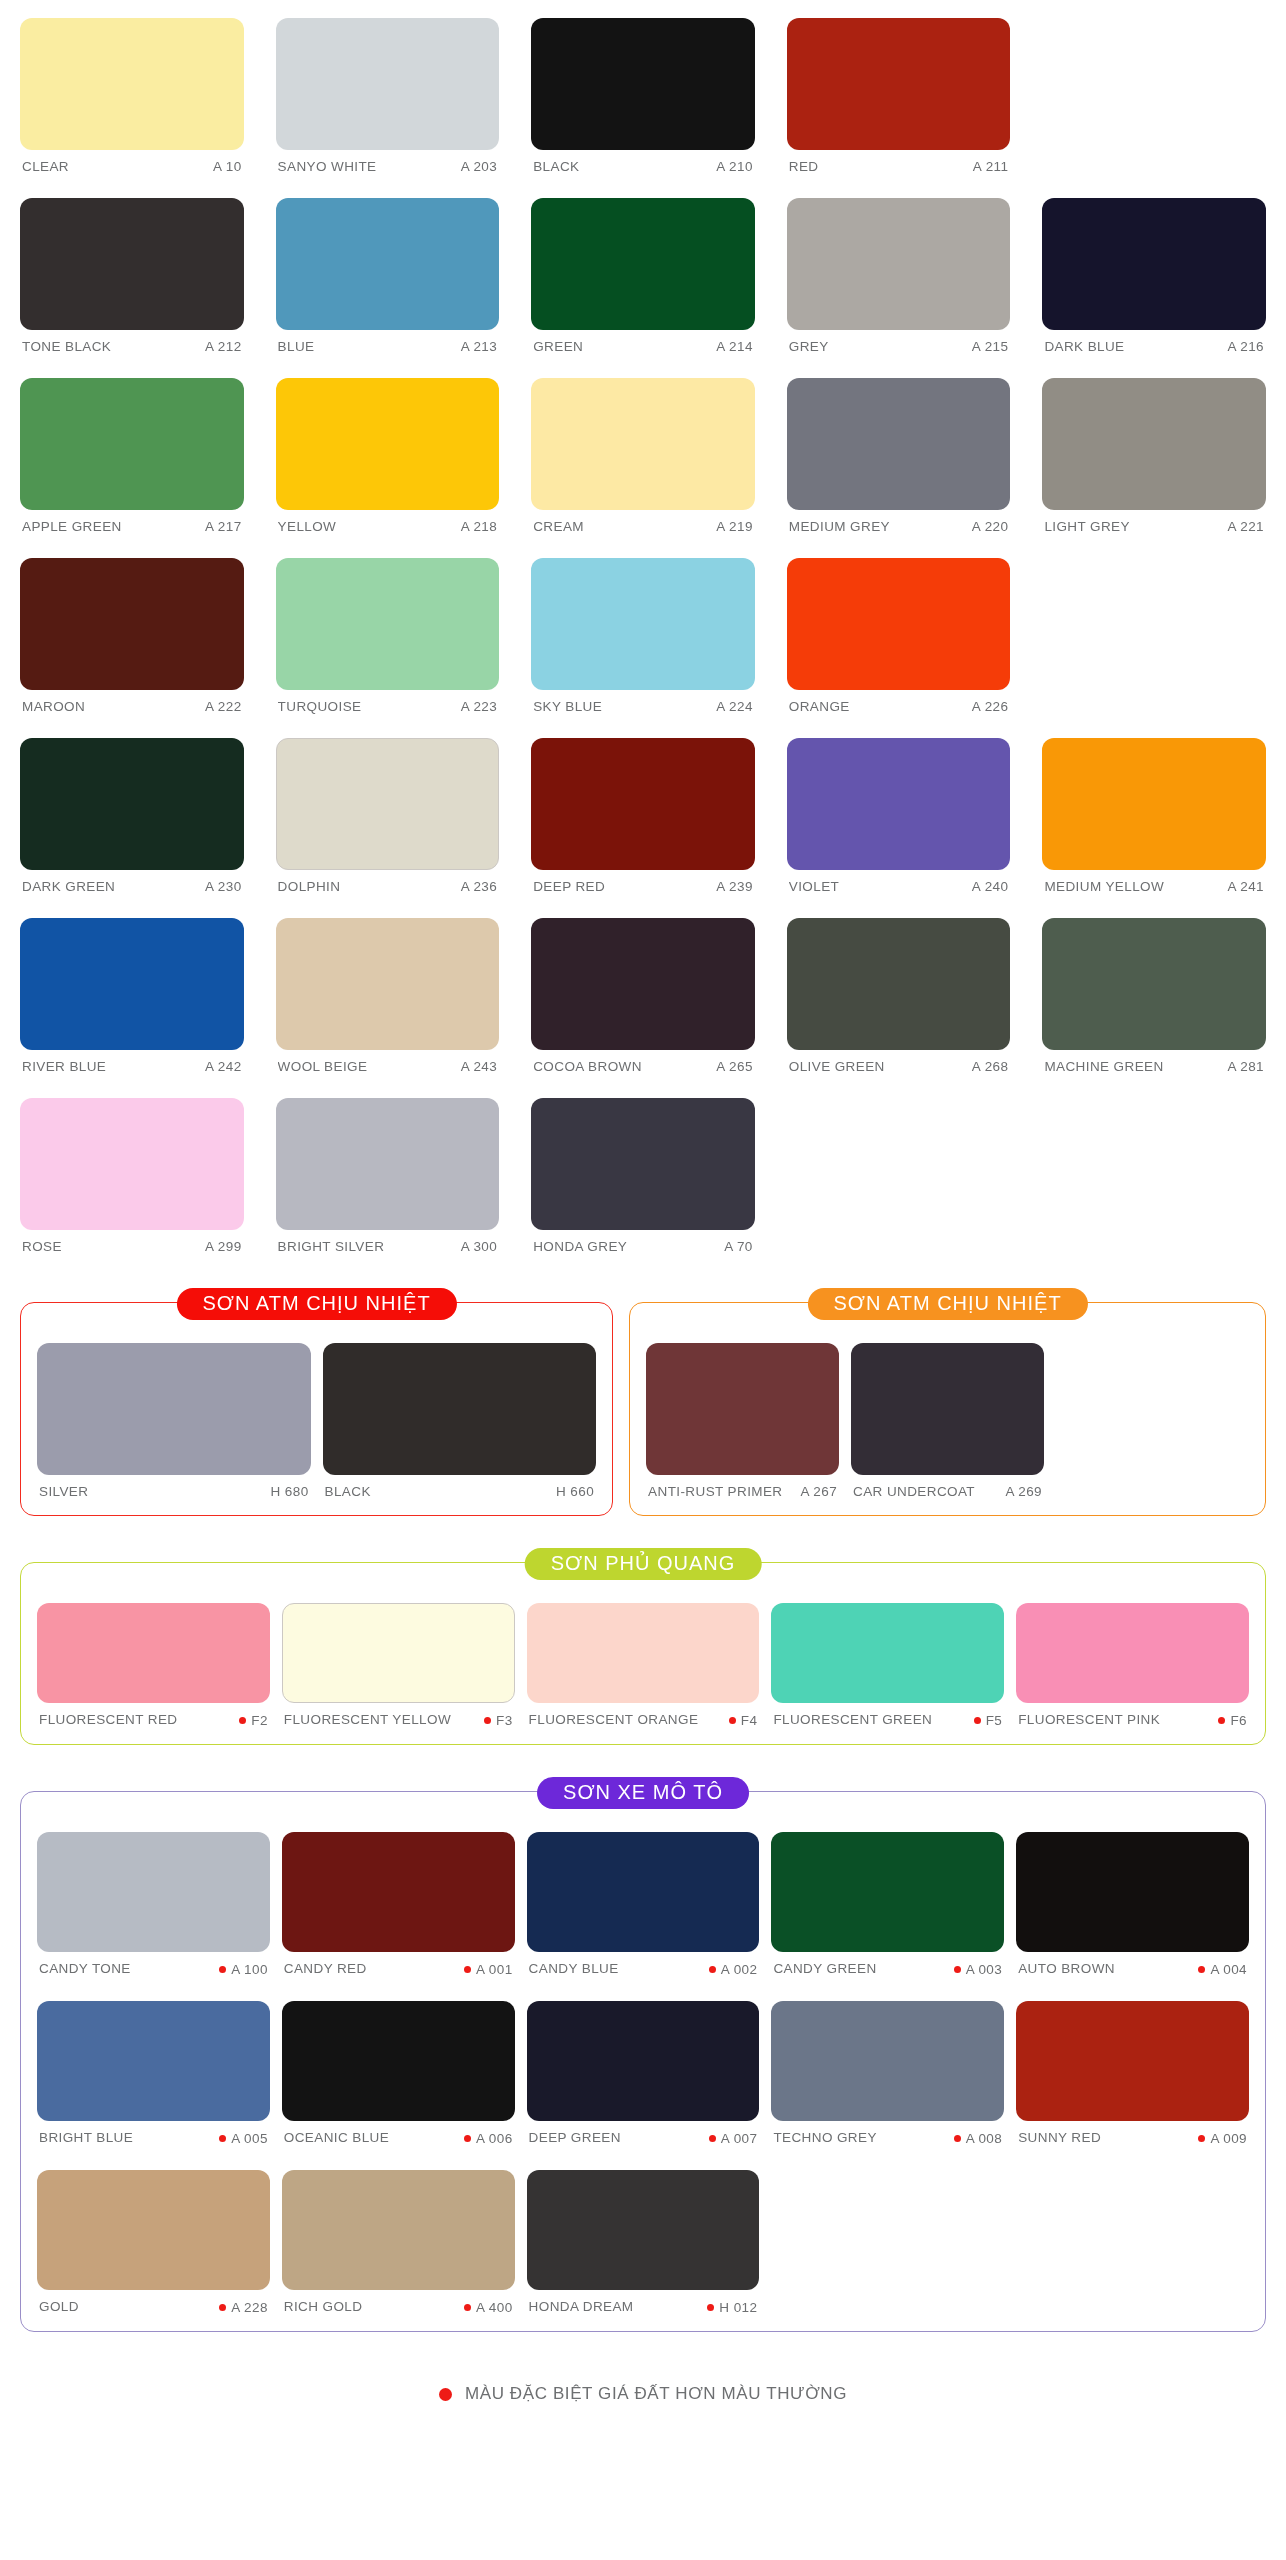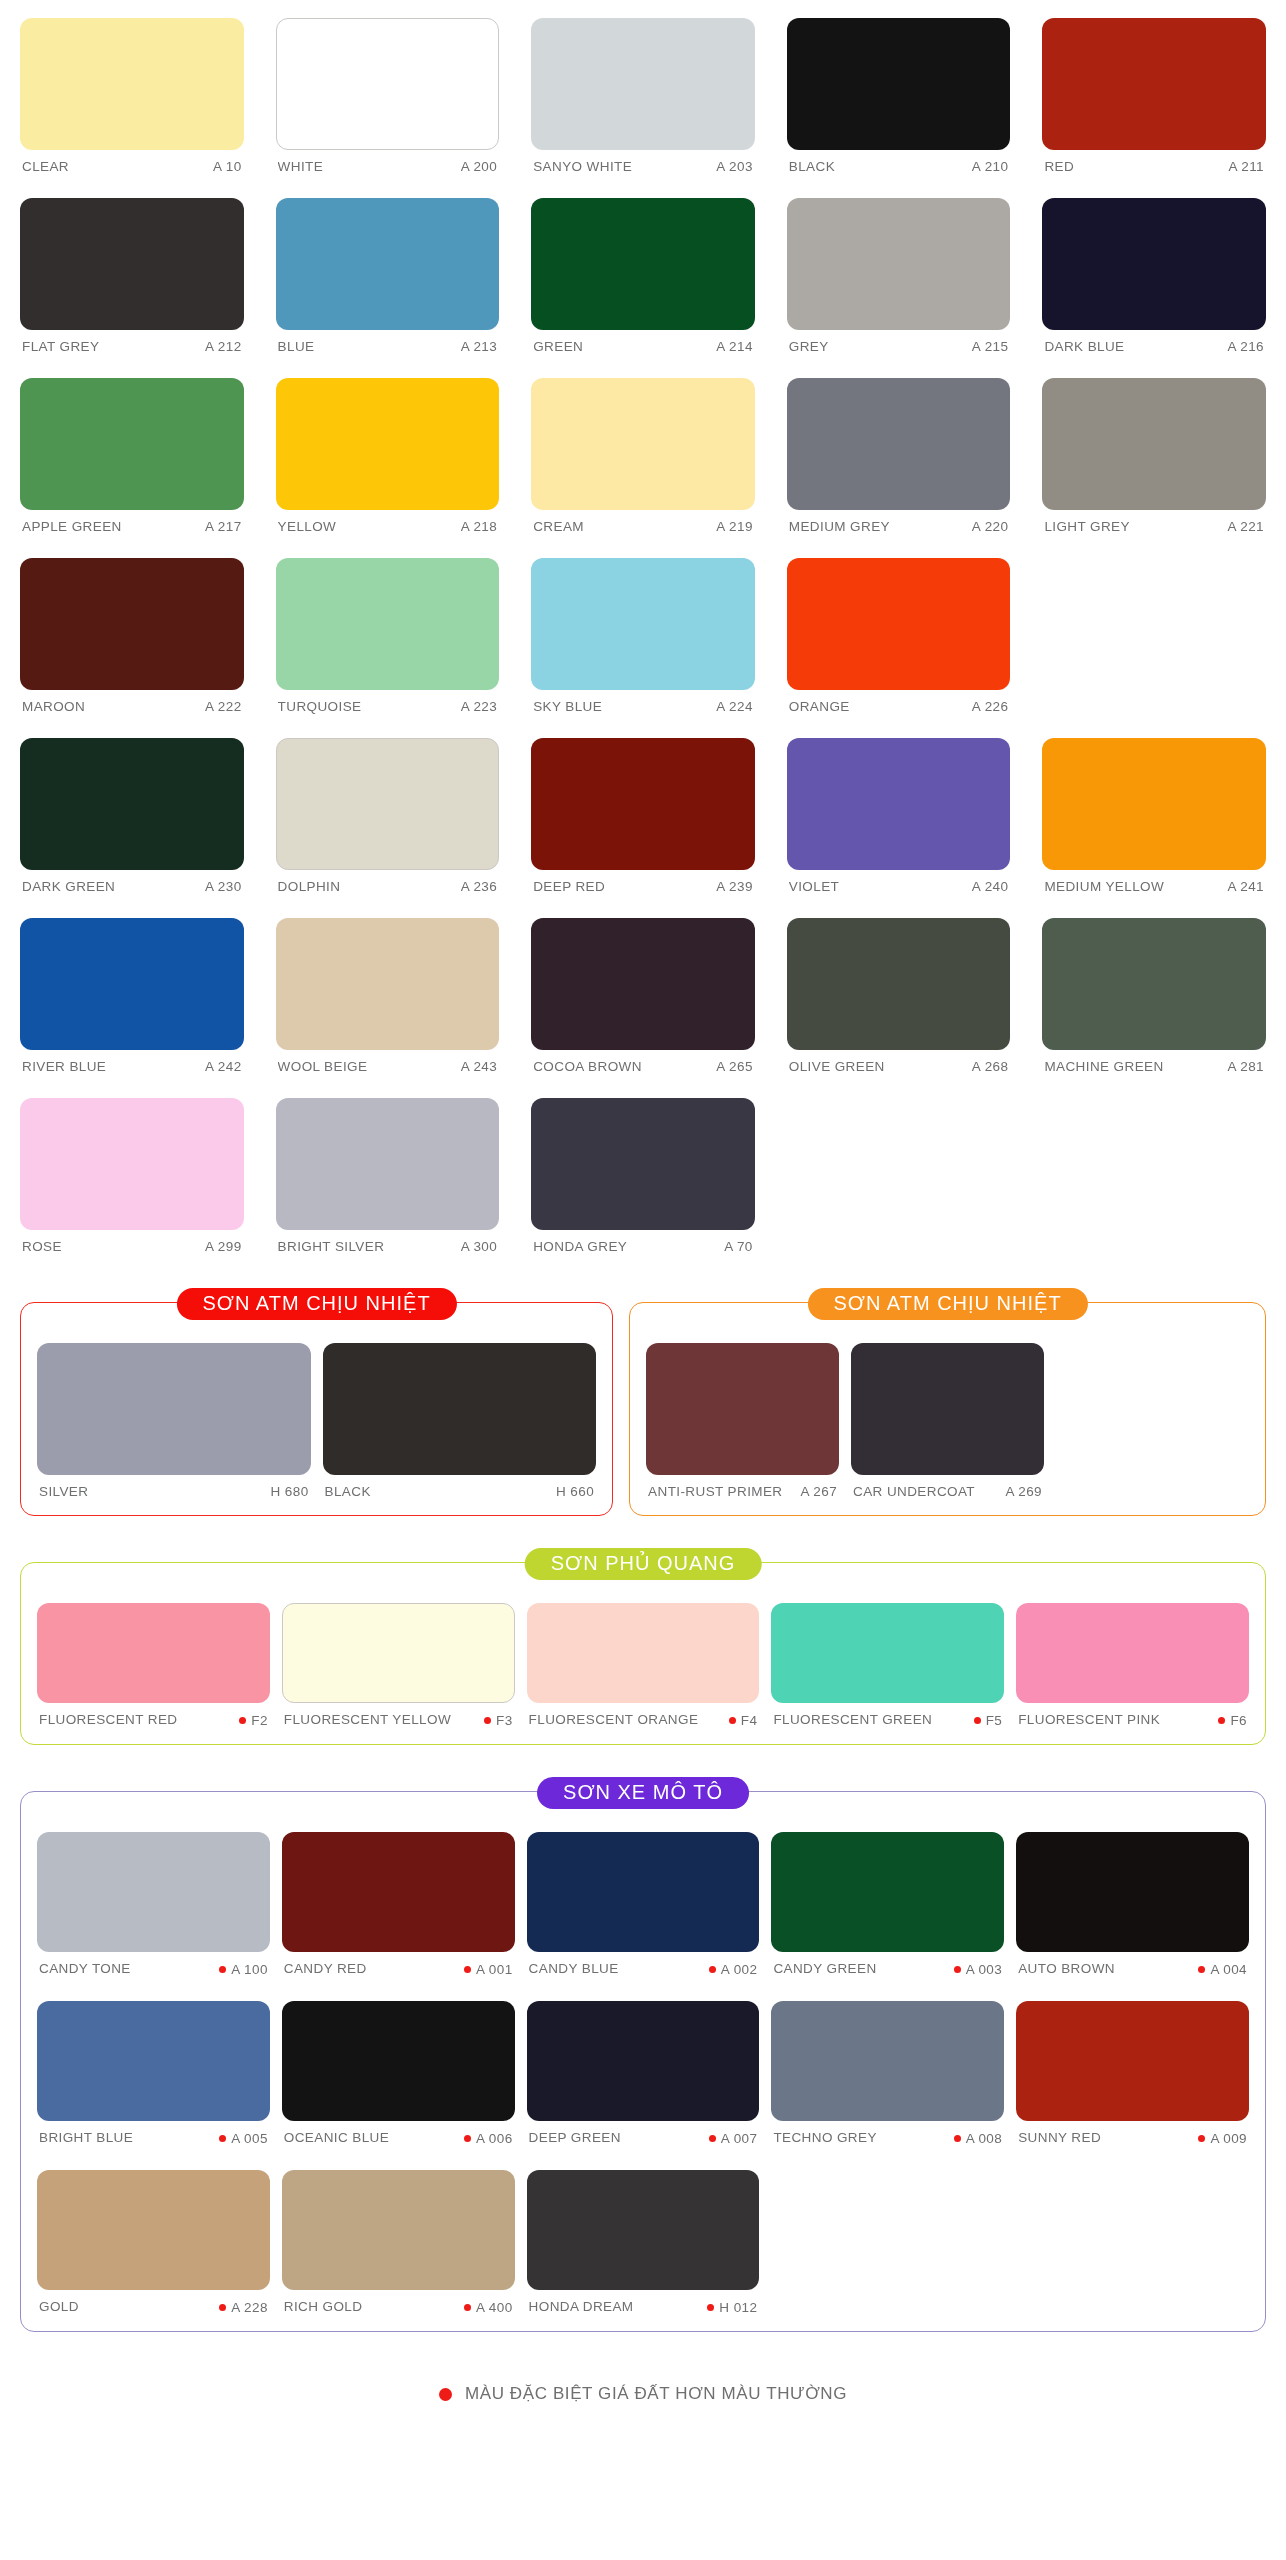--- a/index.html
+++ b/index.html
@@ -124,31 +124,20 @@
           </div>
           <div class="caption">
             <span class="nm">CLEAR</span>
             <span class="cd">
               <span>A 10</span>
             </span>
           </div>
         </div>
         <div class="cell">
           <div class="chip-wrap">
-            <div class="chip chip-tall outlined" style="background: rgb(255, 255, 255);"></div>
-          </div>
-          <div class="caption">
-            <span class="nm">WHITE</span>
-            <span class="cd">
-              <span>A 200</span>
-            </span>
-          </div>
-        </div>
-        <div class="cell">
-          <div class="chip-wrap">
             <div class="chip chip-tall" style="background: rgb(210, 215, 218);"></div>
           </div>
           <div class="caption">
             <span class="nm">SANYO WHITE</span>
             <span class="cd">
               <span>A 203</span>
             </span>
           </div>
         </div>
         <div class="cell">
@@ -173,21 +162,21 @@
             </span>
           </div>
         </div>
       </div>
       <div class="grid">
         <div class="cell">
           <div class="chip-wrap">
             <div class="chip chip-tall" style="background: rgb(51, 46, 46);"></div>
           </div>
           <div class="caption">
-            <span class="nm">FLAT GREY</span>
+            <span class="nm">TONE BLACK</span>
             <span class="cd">
               <span>A 212</span>
             </span>
           </div>
         </div>
         <div class="cell">
           <div class="chip-wrap">
             <div class="chip chip-tall" style="background: rgb(80, 152, 187);"></div>
           </div>
           <div class="caption">

